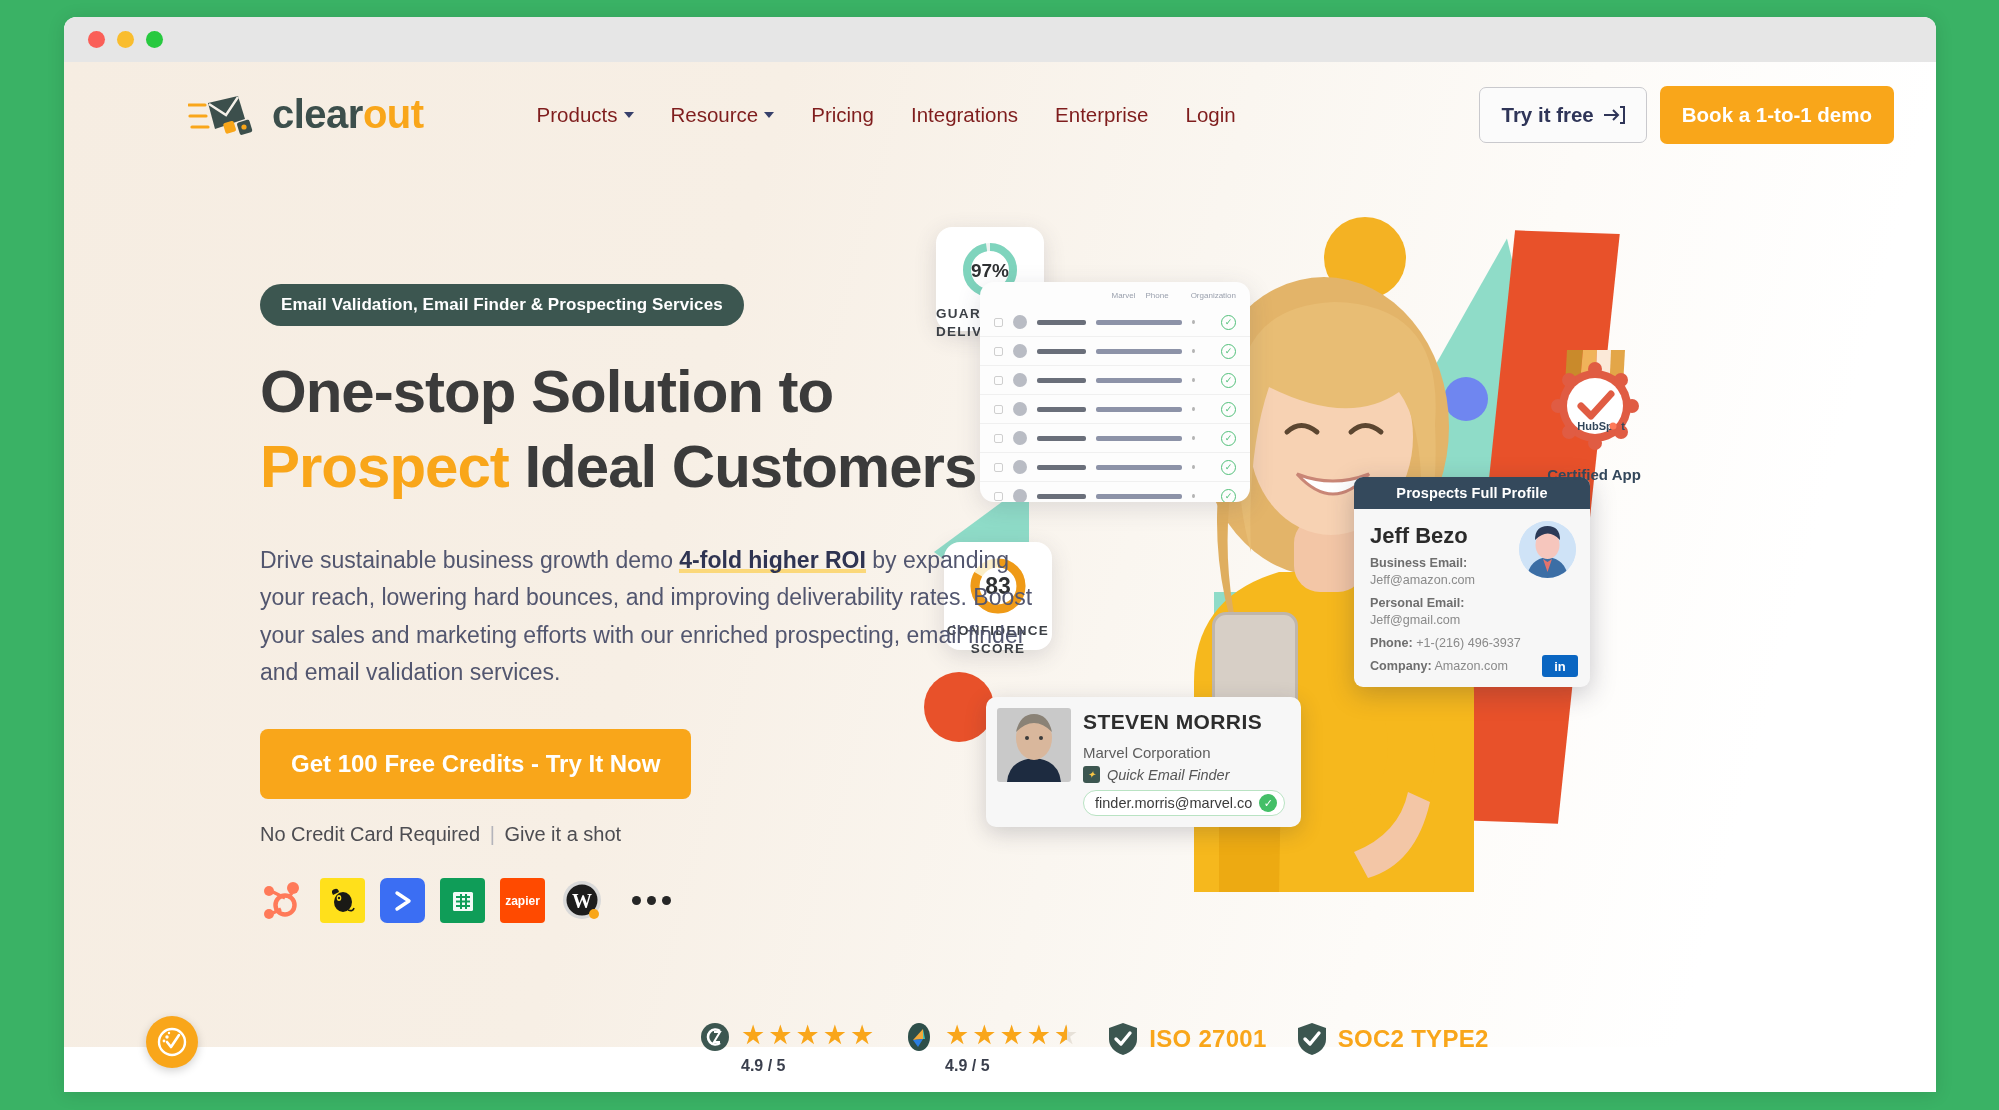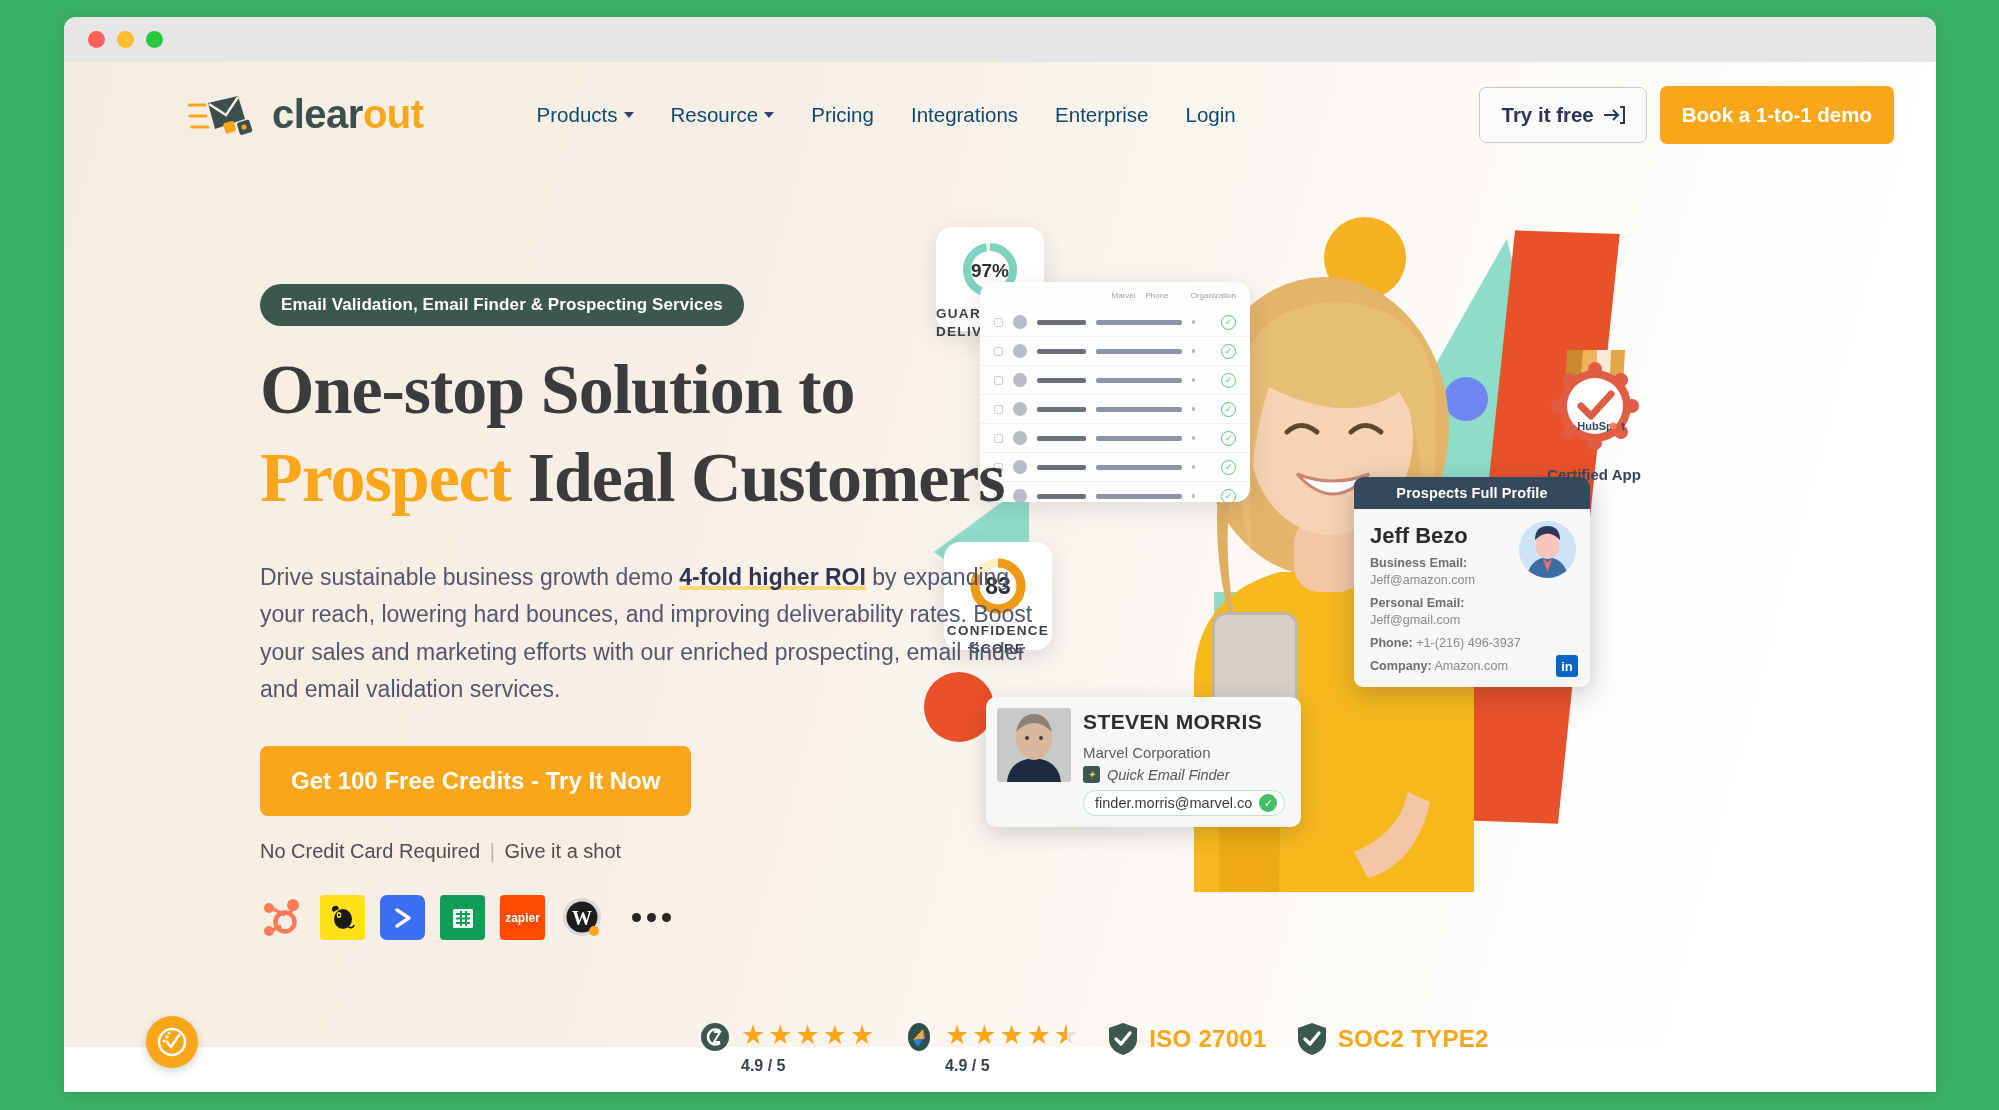--- a/index.html
+++ b/index.html
@@ -63,21 +63,21 @@
     font-size: 40px; font-weight: 700; letter-spacing: -0.5px;
   }
   .logo-text .clear { color: #3c4f4c; }
   .logo-text .out { color: #f9a61a; }
 
   .nav {
     display: flex; align-items: center; gap: 37px;
     margin-left: 113px;
   }
   .nav-item {
-    font-size: 20.5px; color: #0c4a6e; font-weight: 400;
+    font-size: 20.5px; color: #7f1d1d; font-weight: 400;
     cursor: pointer; white-space: nowrap;
     display: flex; align-items: center; gap: 6px;
   }
   .caret {
     width: 0; height: 0;
     border-left: 5px solid transparent;
     border-right: 5px solid transparent;
     border-top: 6px solid #37406b;
     display: inline-block;
   }
@@ -100,23 +100,23 @@
     position: absolute; left: 196px; top: 222px;
     width: 800px; z-index: 20;
   }
   .eyebrow {
     display: inline-block;
     background: #3c5650; color:#fff;
     font-size: 17px; font-weight: 700; letter-spacing: .1px;
     padding: 11px 21px; border-radius: 22px;
   }
   h1.headline {
-    margin-top: 20px;
-    font-size: 70px; line-height: 1.25; font-weight: 700;
-    color: #3b3b3b; letter-spacing: -1px; font-family: Liberation Serif, serif;
+    margin-top: 28px;
+    font-size: 60px; line-height: 1.25; font-weight: 700;
+    color: #3b3b3b; letter-spacing: -1px;
   }
   h1.headline .hl { color:#f9a61a; }
   .subcopy {
     margin-top: 38px;
     font-size: 23px; line-height: 1.62; color: #52566f;
     max-width: 775px;
   }
   .subcopy .roi {
     font-weight: 700; color:#2f3452;
     background: linear-gradient(transparent 78%, #fbd87a 78%, #fbd87a 94%, transparent 94%);
@@ -212,21 +212,21 @@
   .profile-body { padding: 14px 16px 12px; position:relative; }
   .profile-name { font-size:22px; font-weight:700; color:#2b2b2b; }
   .profile-row { margin-top:6px; font-size:12.6px; line-height:1.35; color:#8a8a8a; }
   .profile-row b { color:#6e6e6e; font-weight:700; }
   .avatar-circle {
     position:absolute; right:14px; top:12px;
     width:57px;height:57px;border-radius:50%;background:#cfe3f7;overflow:hidden;
   }
   .li-badge {
     position:absolute; right:12px; bottom:10px;
-    width:22px;height:22px;background:#0a66c2;border-radius:3px;
+    width:36px;height:22px;background:#0a66c2;border-radius:3px;
     color:#fff;font-size:13px;font-weight:700;
     display:flex;align-items:center;justify-content:center;
   }
   .steven-card {
     position:absolute; background:#f7f7f7; border-radius:10px;
     box-shadow:0 6px 22px rgba(40,40,60,.2);
     display:flex; gap:12px; padding:11px 16px 11px 11px; align-items:stretch;
   }
   .steven-photo { width:74px;height:74px;border-radius:3px;overflow:hidden;flex:none; }
   .steven-name { font-size:21px;font-weight:700;color:#2d2d2d;letter-spacing:.4px;line-height:1.1; }

